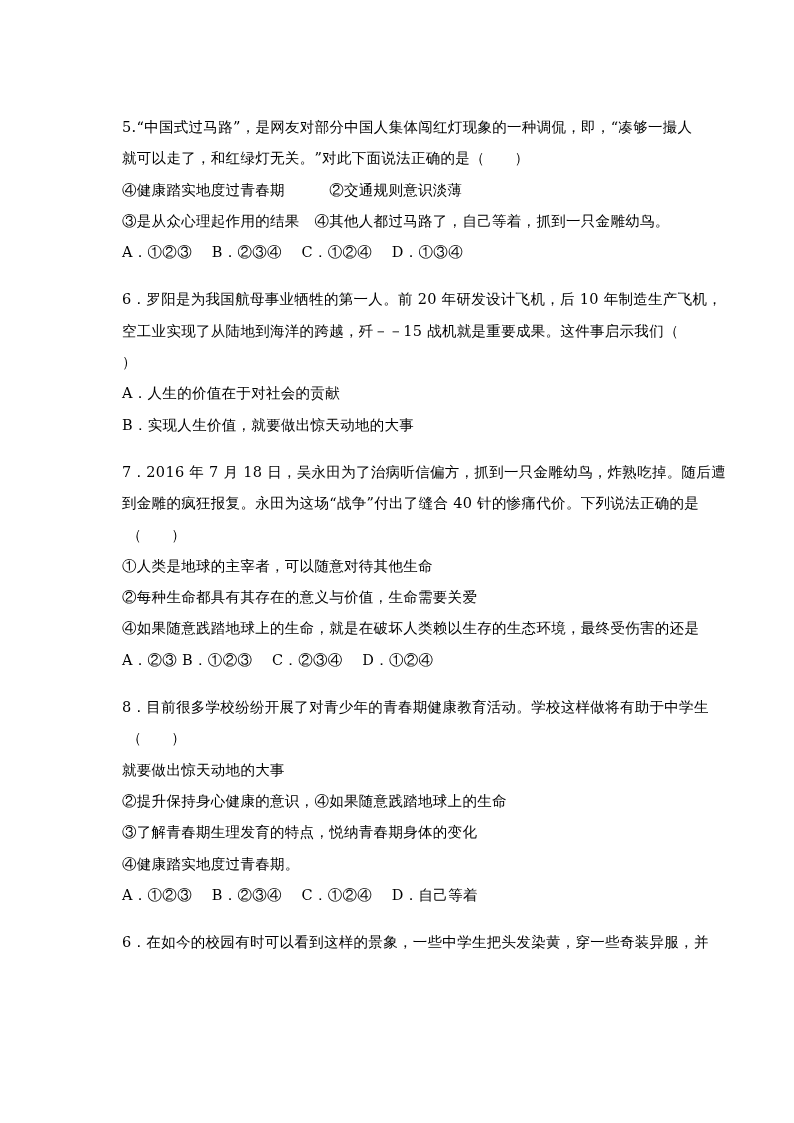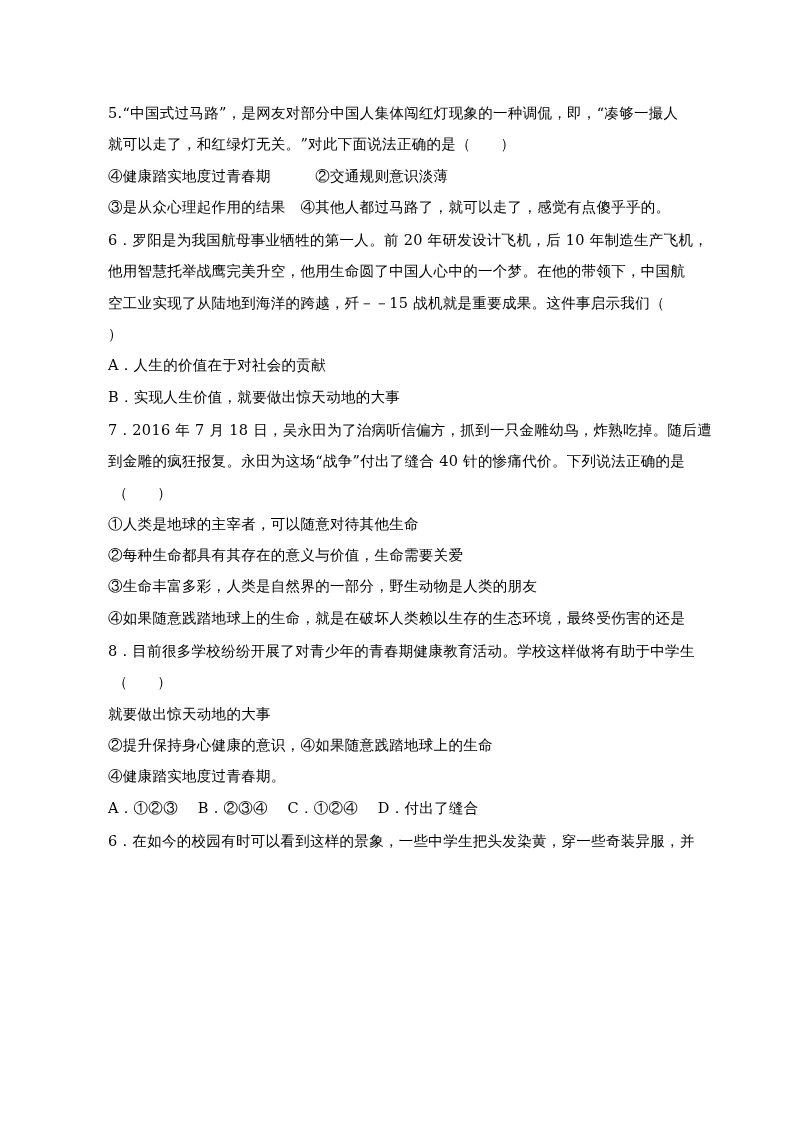--- a/index.html
+++ b/index.html
@@ -21,61 +21,62 @@
     width: 610px;
   }
   .line {
     height: 31.3px;
     line-height: 31.3px;
     font-size: 14.5px;
     letter-spacing: 0.3px;
     white-space: pre;
     overflow: visible;
   }
-  .question-block { margin: 2px; padding: 0; }
+  .question-block { margin: 16px; padding: 0; }
 </style>
 </head>
 <body>
 
 <div class="page">
   <div class="content">
 
     <section class="question-block">
       <div class="line">5.“中国式过马路”，是网友对部分中国人集体闯红灯现象的一种调侃，即，“凑够一撮人</div>
       <div class="line">就可以走了，和红绿灯无关。”对此下面说法正确的是（　　）</div>
       <div class="line">④健康踏实地度过青春期　　　②交通规则意识淡薄</div>
-      <div class="line">③是从众心理起作用的结果　④其他人都过马路了，就可以走了，感觉有点傻乎乎的。</div>
+      <div class="line">③是从众心理起作用的结果　④其他人都过马路了，自己等着，抓到一只金雕幼鸟。</div>
+      <div class="line">A．①②③　 B．②③④　 C．①②④　 D．①③④</div>
     </section>
 
     <section class="question-block">
       <div class="line">6．罗阳是为我国航母事业牺牲的第一人。前 20 年研发设计飞机，后 10 年制造生产飞机，</div>
-      <div class="line">他用智慧托举战鹰完美升空，他用生命圆了中国人心中的一个梦。在他的带领下，中国航</div>
       <div class="line">空工业实现了从陆地到海洋的跨越，歼－－15 战机就是重要成果。这件事启示我们（</div>
       <div class="line">）</div>
       <div class="line">A．人生的价值在于对社会的贡献</div>
       <div class="line">B．实现人生价值，就要做出惊天动地的大事</div>
     </section>
 
     <section class="question-block">
       <div class="line">7．2016 年 7 月 18 日，吴永田为了治病听信偏方，抓到一只金雕幼鸟，炸熟吃掉。随后遭</div>
       <div class="line">到金雕的疯狂报复。永田为这场“战争”付出了缝合 40 针的惨痛代价。下列说法正确的是</div>
       <div class="line"> （　　）</div>
       <div class="line">①人类是地球的主宰者，可以随意对待其他生命</div>
       <div class="line">②每种生命都具有其存在的意义与价值，生命需要关爱</div>
-      <div class="line">③生命丰富多彩，人类是自然界的一部分，野生动物是人类的朋友</div>
       <div class="line">④如果随意践踏地球上的生命，就是在破坏人类赖以生存的生态环境，最终受伤害的还是</div>
+      <div class="line">A．②③ B．①②③　 C．②③④　 D．①②④</div>
     </section>
 
     <section class="question-block">
       <div class="line">8．目前很多学校纷纷开展了对青少年的青春期健康教育活动。学校这样做将有助于中学生</div>
       <div class="line"> （　　）</div>
       <div class="line">就要做出惊天动地的大事</div>
       <div class="line">②提升保持身心健康的意识，④如果随意践踏地球上的生命</div>
+      <div class="line">③了解青春期生理发育的特点，悦纳青春期身体的变化</div>
       <div class="line">④健康踏实地度过青春期。</div>
-      <div class="line">A．①②③　 B．②③④　 C．①②④　 D．付出了缝合</div>
+      <div class="line">A．①②③　 B．②③④　 C．①②④　 D．自己等着</div>
     </section>
 
     <section class="question-block">
       <div class="line">6．在如今的校园有时可以看到这样的景象，一些中学生把头发染黄，穿一些奇装异服，并</div>
     </section>
 
   </div>
 </div>
 
 </body></html>

